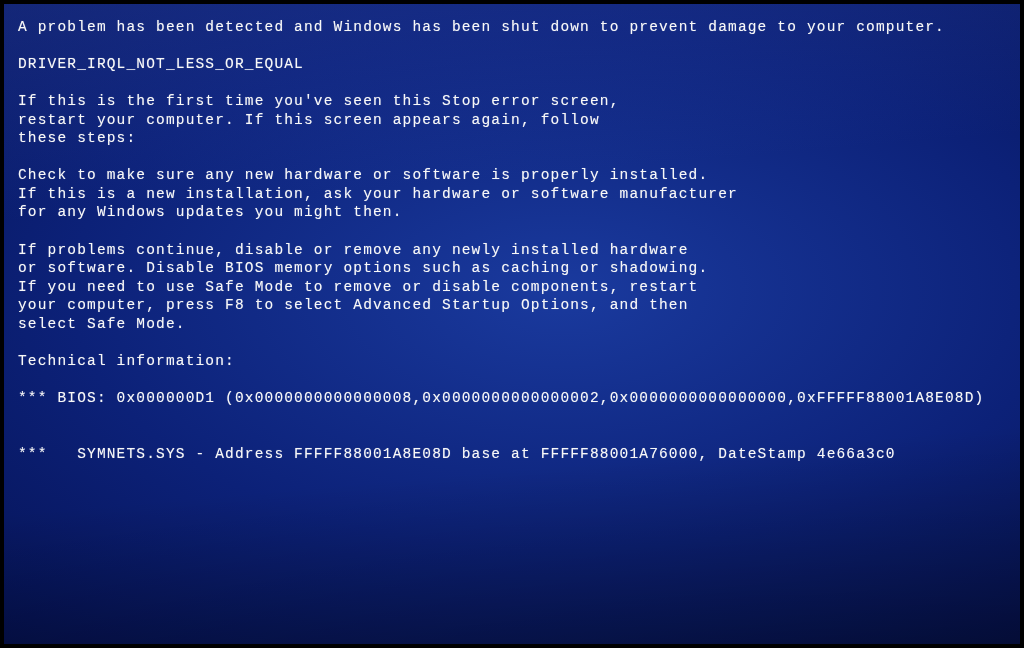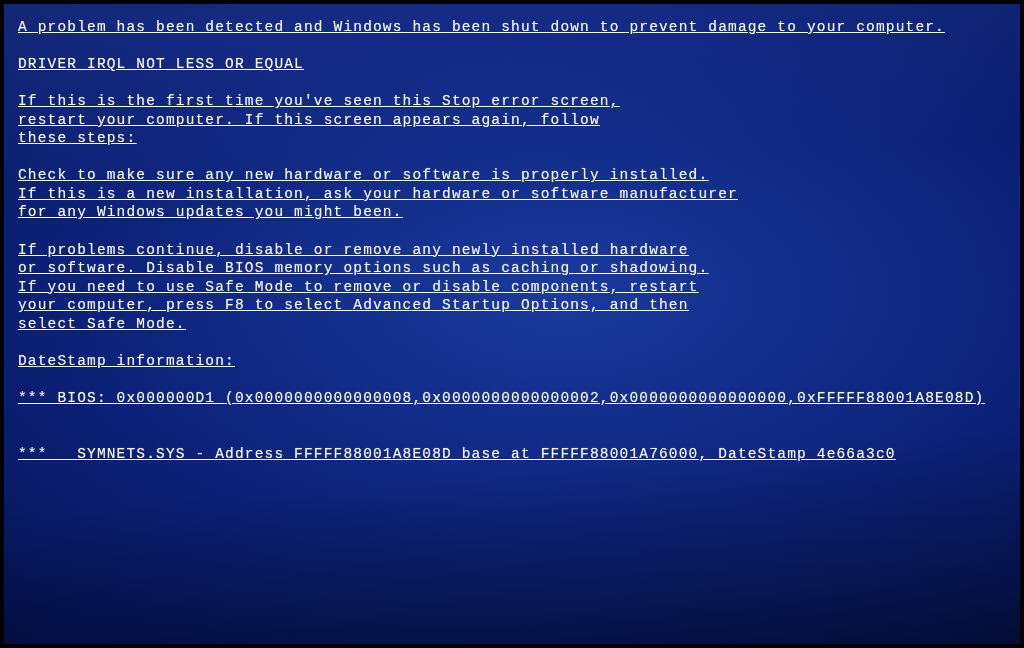--- a/index.html
+++ b/index.html
@@ -1,19 +1,18 @@
 <!DOCTYPE html>
 <html><head>
   <meta charset="utf-8">
   <style>
     * {
       margin: 0;
       padding: 0;
       box-sizing: border-box;
-      text-decoration: underline;
     }
     html, body {
       width: 1024px;
       height: 648px;
       overflow: hidden;
     }
     body {
       background: radial-gradient(ellipse 120% 100% at 55% 45%, #1a3a9e 0%, #0c2178 40%, #041050 75%, #020838 100%);
       font-family: 'Lucida Console', 'Courier New', monospace;
       font-size: 14.5px;
@@ -47,26 +46,26 @@
 <div class="para">A problem has been detected and Windows has been shut down to prevent damage to your computer.</div>
 <div class="gap"></div>
 <div class="para">DRIVER_IRQL_NOT_LESS_OR_EQUAL</div>
 <div class="gap"></div>
 <div class="para">If this is the first time you've seen this Stop error screen,
 restart your computer. If this screen appears again, follow
 these steps:</div>
 <div class="gap"></div>
 <div class="para">Check to make sure any new hardware or software is properly installed.
 If this is a new installation, ask your hardware or software manufacturer
-for any Windows updates you might been.</div>
+for any Windows updates you might then.</div>
 <div class="gap"></div>
 <div class="para">If problems continue, disable or remove any newly installed hardware
 or software. Disable BIOS memory options such as caching or shadowing.
 If you need to use Safe Mode to remove or disable components, restart
 your computer, press F8 to select Advanced Startup Options, and then
 select Safe Mode.</div>
 <div class="gap"></div>
-<div class="para">DateStamp information:</div>
+<div class="para">Technical information:</div>
 <div class="gap"></div>
 <div class="para">*** BIOS: 0x000000D1 (0x0000000000000008,0x0000000000000002,0x0000000000000000,0xFFFFF88001A8E08D)</div>
 <div class="gap"></div>
 <div class="gap"></div>
 <div class="para">***   SYMNETS.SYS - Address FFFFF88001A8E08D base at FFFFF88001A76000, DateStamp 4e66a3c0</div>
 
 </body></html>

